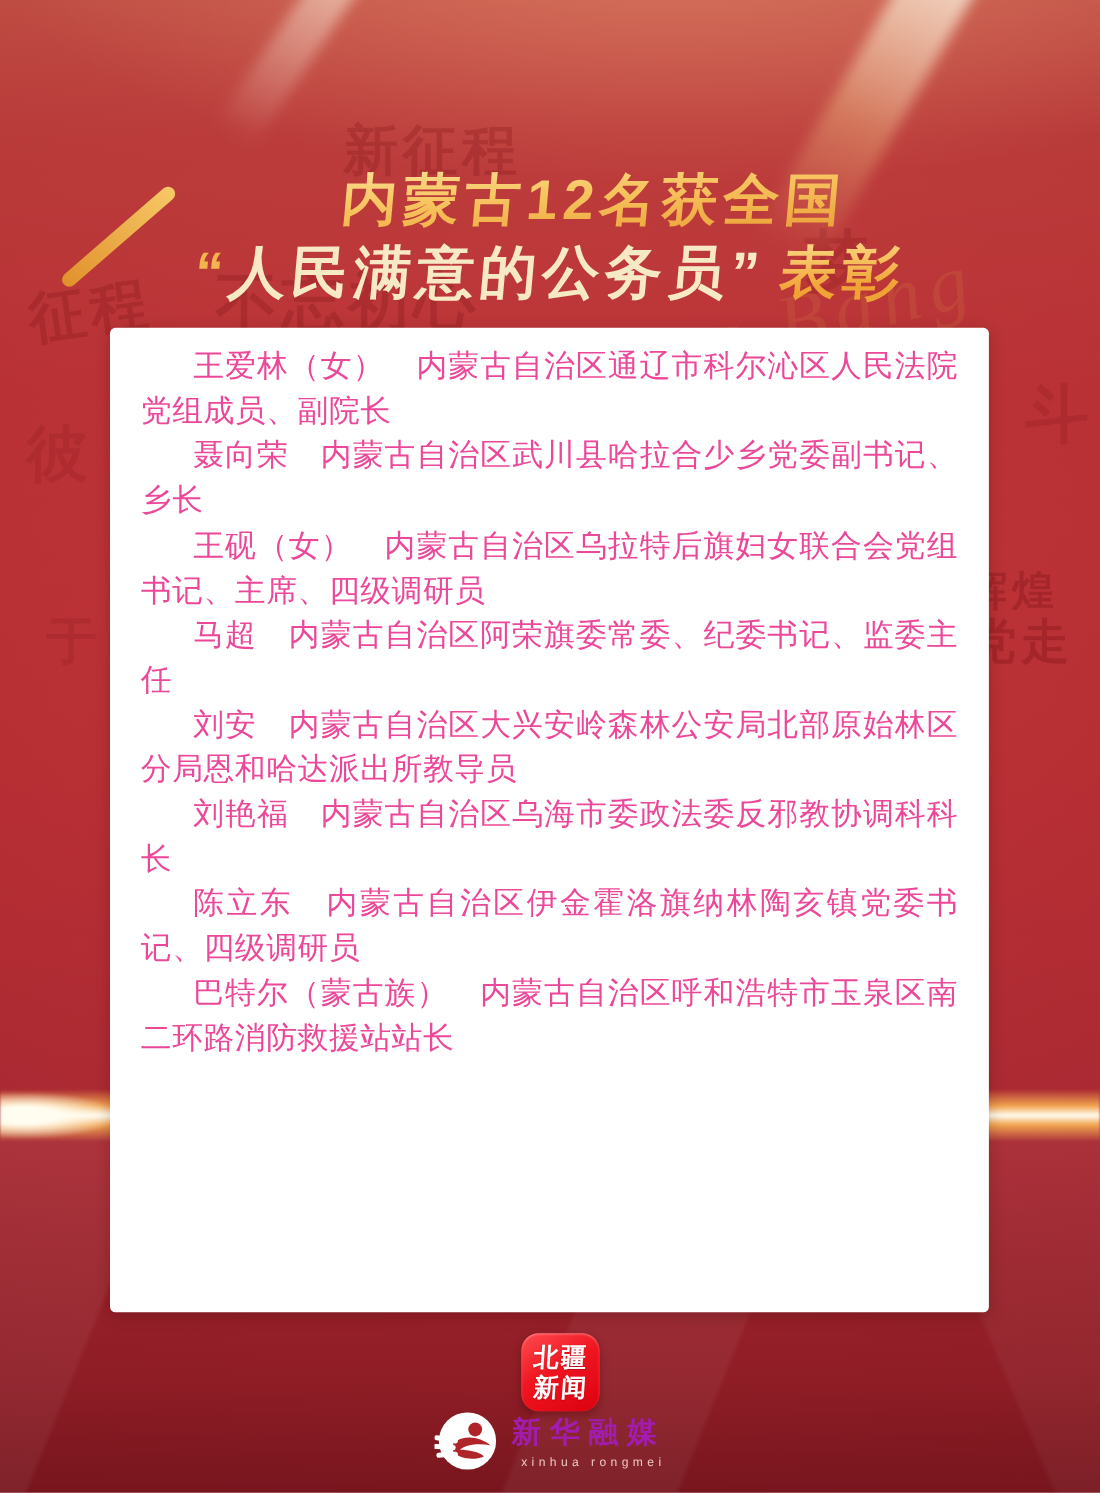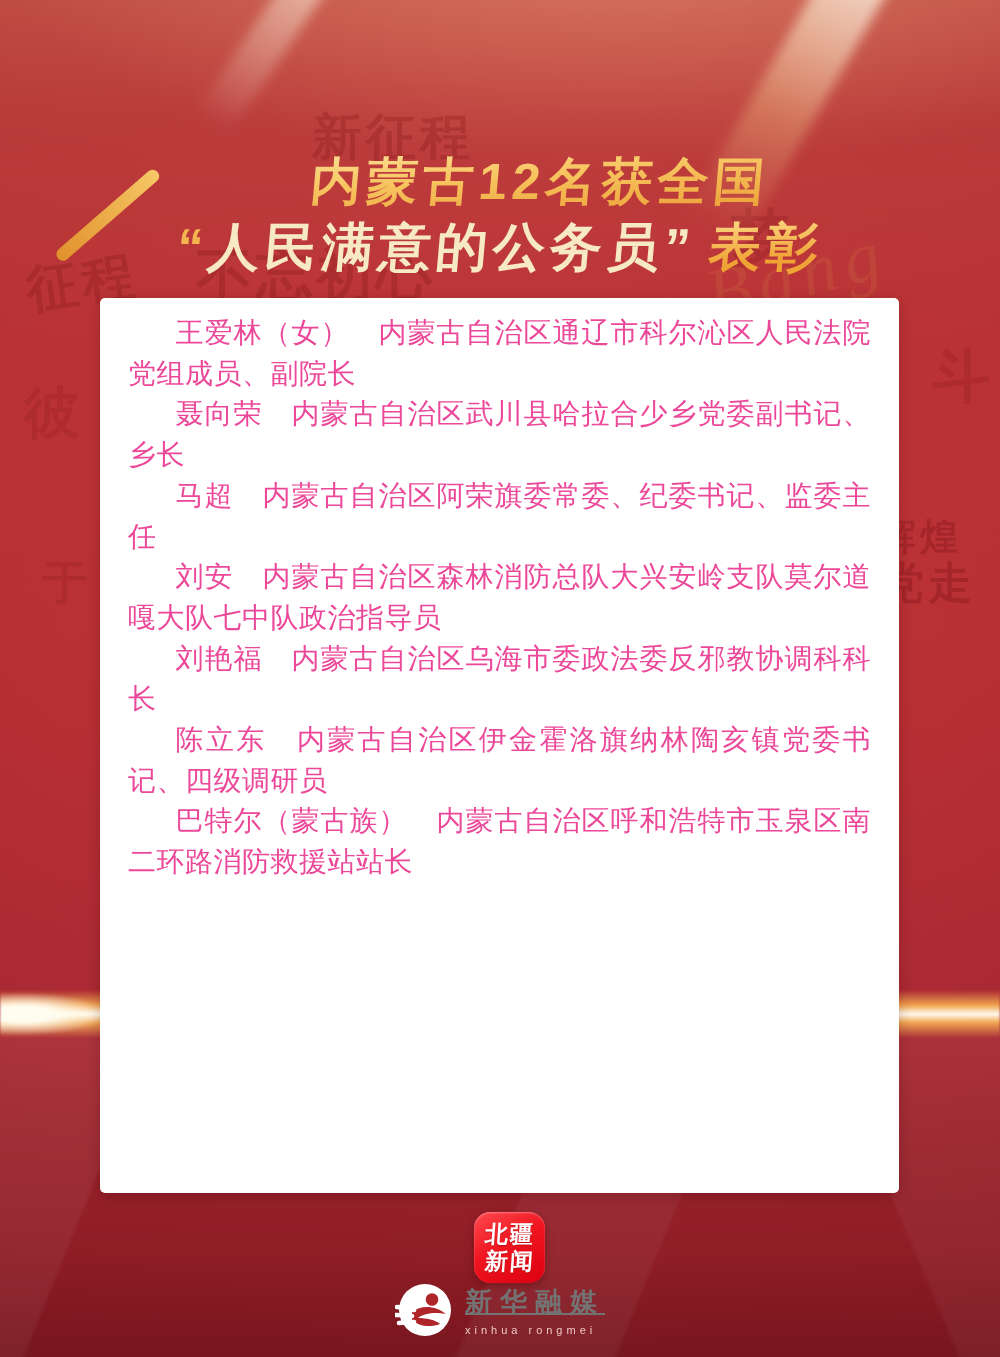--- a/index.html
+++ b/index.html
@@ -113,22 +113,22 @@
   .badge-line{
     color:#fff; font-weight:900; font-size:23px; line-height:27px;
     letter-spacing:2px; transform:skewX(-4deg); text-shadow:0 1px 1px rgba(120,0,0,.4);
   }
 
   
   .media{
     position:absolute; left:0; right:0; top:1282px; z-index:3;
     display:flex; justify-content:center; align-items:center; gap:14px;
   }
-  .media-cn{ color:#737373; font-weight:900; font-size:27px; letter-spacing:8px;text-decoration:underline; }
-  .media-en{ color:#eec7c5; font-size:11px; letter-spacing:4px; margin-top:4px; text-align:left; }
+  .media-cn{ color:#a21caf; font-weight:900; font-size:27px; letter-spacing:8px; }
+  .media-en{ color:#eec7c5; font-size:11px; letter-spacing:4px; margin-top:4px; text-align:right; }
 </style>
 </head>
 <body>
 
 <div>
 
   <div class="wm w0">新征程</div>
   <div class="wm w1">不忘初心</div>
   <div class="wm w2">征程</div>
   <div class="wm w3">彼</div>
@@ -149,22 +149,23 @@
 
   <div class="title t1 gold-grad">内蒙古12名获全国</div>
   <div class="title t2">
     <span class="quote-open">“</span><span class="cream">人民满意的公务员</span><span class="cream">”</span><span class="suffix">表彰</span>
   </div>
 
   <section class="card">
     <div>
         <p class="entry"><span>王爱林（女）</span>　<span>内蒙古自治区通辽市科尔沁区人民法院党组成员、副院长</span></p>
         <p class="entry"><span>聂向荣</span>　<span>内蒙古自治区武川县哈拉合少乡党委副书记、乡长</span></p>
+        <p class="entry"><span>王砚（女）</span>　<span>内蒙古自治区乌拉特后旗妇女联合会党组书记、主席、四级调研员</span></p>
         <p class="entry"><span>马超</span>　<span>内蒙古自治区阿荣旗委常委、纪委书记、监委主任</span></p>
-        <p class="entry"><span>刘安</span>　<span>内蒙古自治区森林消防总队大兴安岭支队莫尔道嘎大队七中队政治指导员</span></p>
+        <p class="entry"><span>刘安</span>　<span>内蒙古自治区大兴安岭森林公安局北部原始林区分局恩和哈达派出所教导员</span></p>
         <p class="entry"><span>刘艳福</span>　<span>内蒙古自治区乌海市委政法委反邪教协调科科长</span></p>
         <p class="entry"><span>陈立东</span>　<span>内蒙古自治区伊金霍洛旗纳林陶亥镇党委书记、四级调研员</span></p>
         <p class="entry"><span>巴特尔（蒙古族）</span>　<span>内蒙古自治区呼和浩特市玉泉区南二环路消防救援站站长</span></p>
       </div>
   </section>
 
   <div class="badge">
     <div class="badge-line">北疆</div>
     <div class="badge-line">新闻</div>
   </div>

